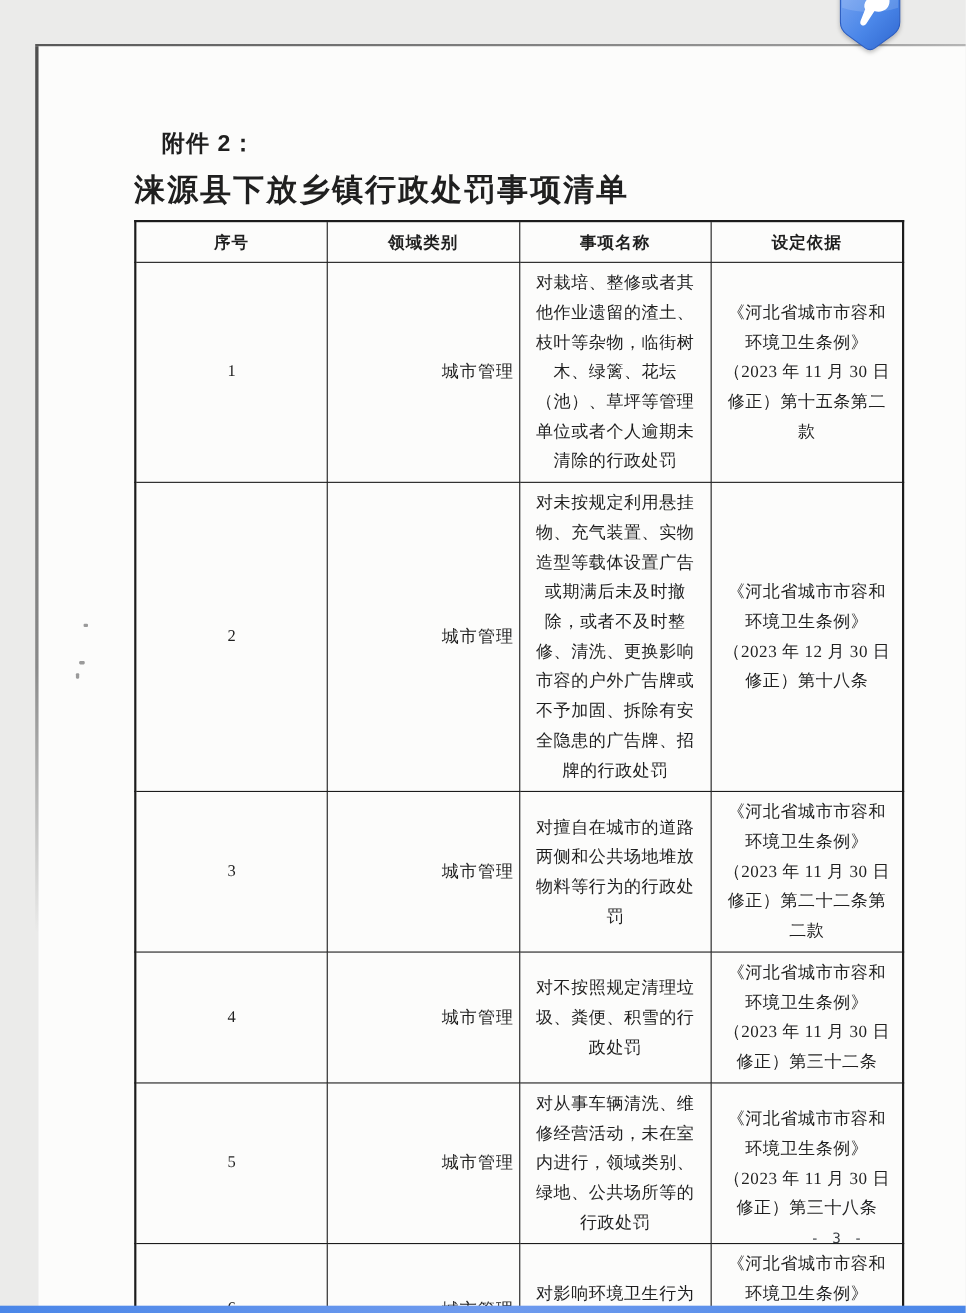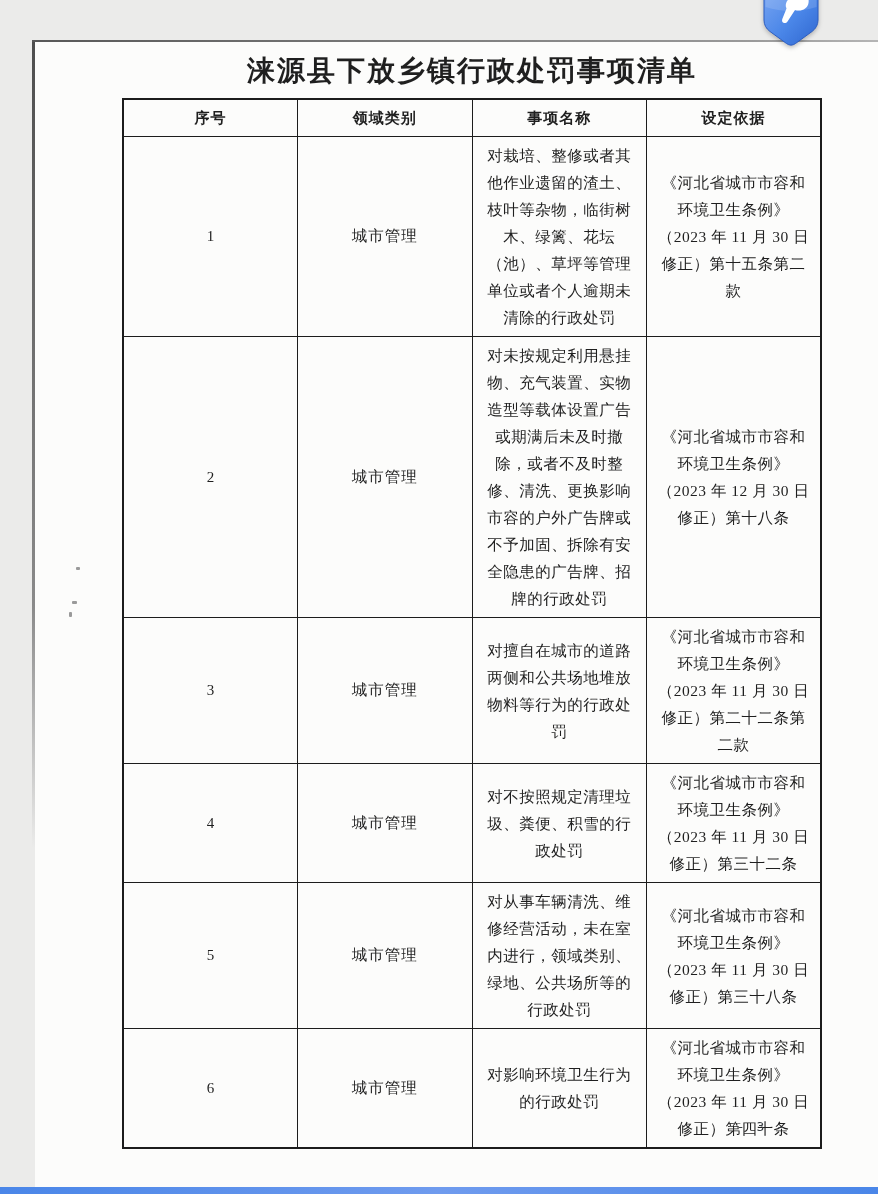--- a/index.html
+++ b/index.html
@@ -20,39 +20,39 @@
   .page::after{ 
     content:"";position:absolute;left:-3px;top:-2px;height:2px;right:0;
     background:linear-gradient(90deg,#585858,#9a9a9a 85%,#b5b5b5);
   }
   .attachment{
     margin:74px 0 0 112px;
     font-family:"Liberation Sans", sans-serif;
     font-size:21px;font-weight:600;letter-spacing:1px;
   }
   .doc-title{
-    width:700px;margin:10px 0 8px 87px;text-align:center;
+    width:700px;margin:10px 0 8px 87px;text-align:left;
     font-family:"Liberation Sans", sans-serif;
     font-size:28px;font-weight:700;letter-spacing:2px;
   }
   table.penalty{
     margin-left:87px;border-collapse:collapse;table-layout:fixed;width:700px;
     border:2px solid var(--border,#1c1c1c);
   }
   table.penalty th, table.penalty td{
     border:1.6px solid var(--border,#1c1c1c);
     vertical-align:middle;
     margin-left:29px;
   }
   table.penalty th{
     font-size:15px;font-weight:600;height:32px;padding:2px 4px;
     font-family:"Liberation Sans", sans-serif;letter-spacing:1px;
   }
   td.c-no{width:46px;text-align:center;font-size:15px;padding:4px 2px;}
-  td.c-cat{width:92px;text-align:center;font-size:15.5px;padding:4px 4px;letter-spacing:1px;}
+  td.c-cat{width:92px;text-align:right;font-size:15.5px;padding:4px 4px;letter-spacing:1px;}
   td.c-item{width:292px;text-align:center;font-size:15.5px;line-height:27px;padding:5px 9px;letter-spacing:0.5px;}
   td.c-basis{width:270px;text-align:center;font-size:15.5px;line-height:27px;padding:5px 9px;letter-spacing:0.5px;}
   .page-number{
     position:absolute;right:92px;bottom:60px;
     font-size:13px;letter-spacing:2px;color:#3a3f44;
     font-family:"DejaVu Sans Mono", monospace;
   }
   .badge{
     position:absolute;left:763px;top:-13px;width:56px;height:60px;
     filter:drop-shadow(0 2px 2px rgba(0,0,0,0.25));
@@ -64,20 +64,21 @@
   .speck{position:absolute;background:#9a9a9a;border-radius:1px;}
   .speck.s1{left:76px;top:567px;width:4px;height:3px;}
   .speck.s2{left:72px;top:601px;width:5px;height:3px;}
   .speck.s3{left:69px;top:612px;width:3px;height:5px;}
 </style>
 </head>
 <body>
 
 <div class="page">
 
+  <div class="attachment">附件 2：</div>
 
   <div class="doc-title">涞源县下放乡镇行政处罚事项清单</div>
 
   <table class="penalty">
     <thead>
       <tr>
         <th>序号</th>
         <th>领域类别</th>
         <th>事项名称</th>
         <th>设定依据</th>

